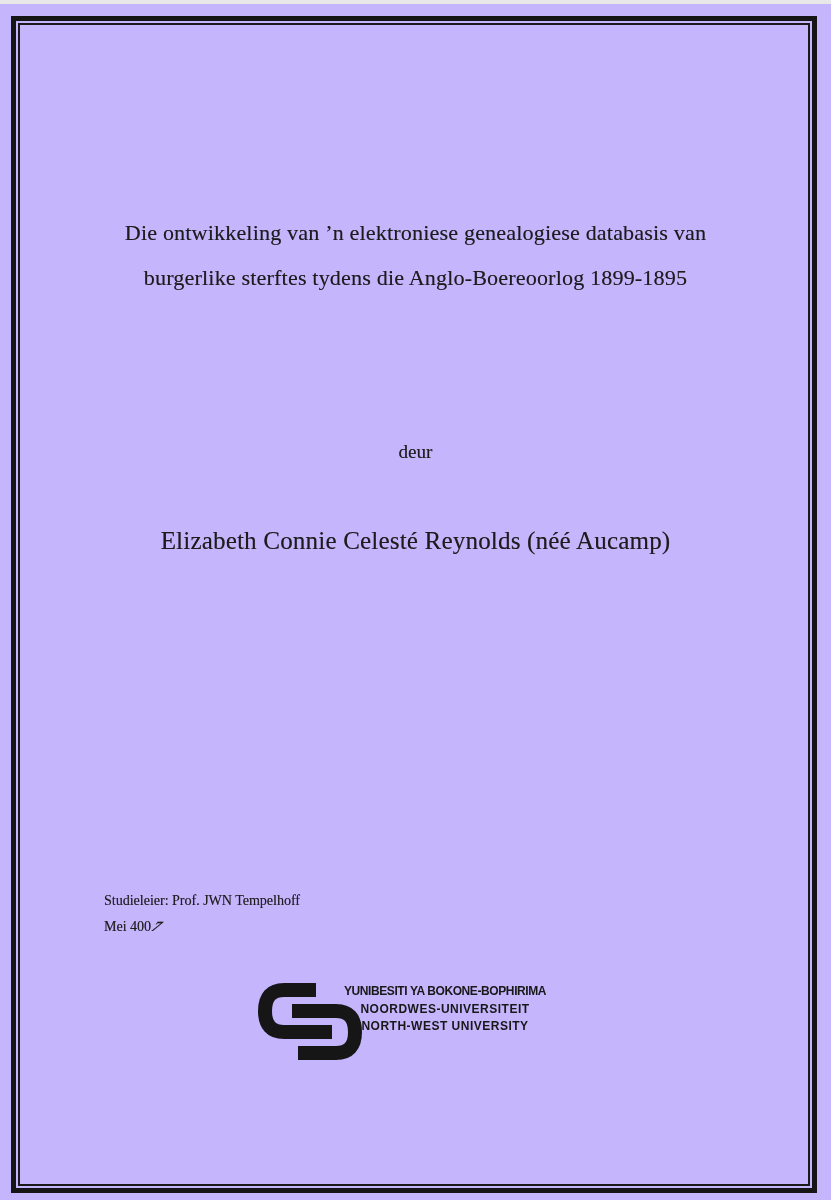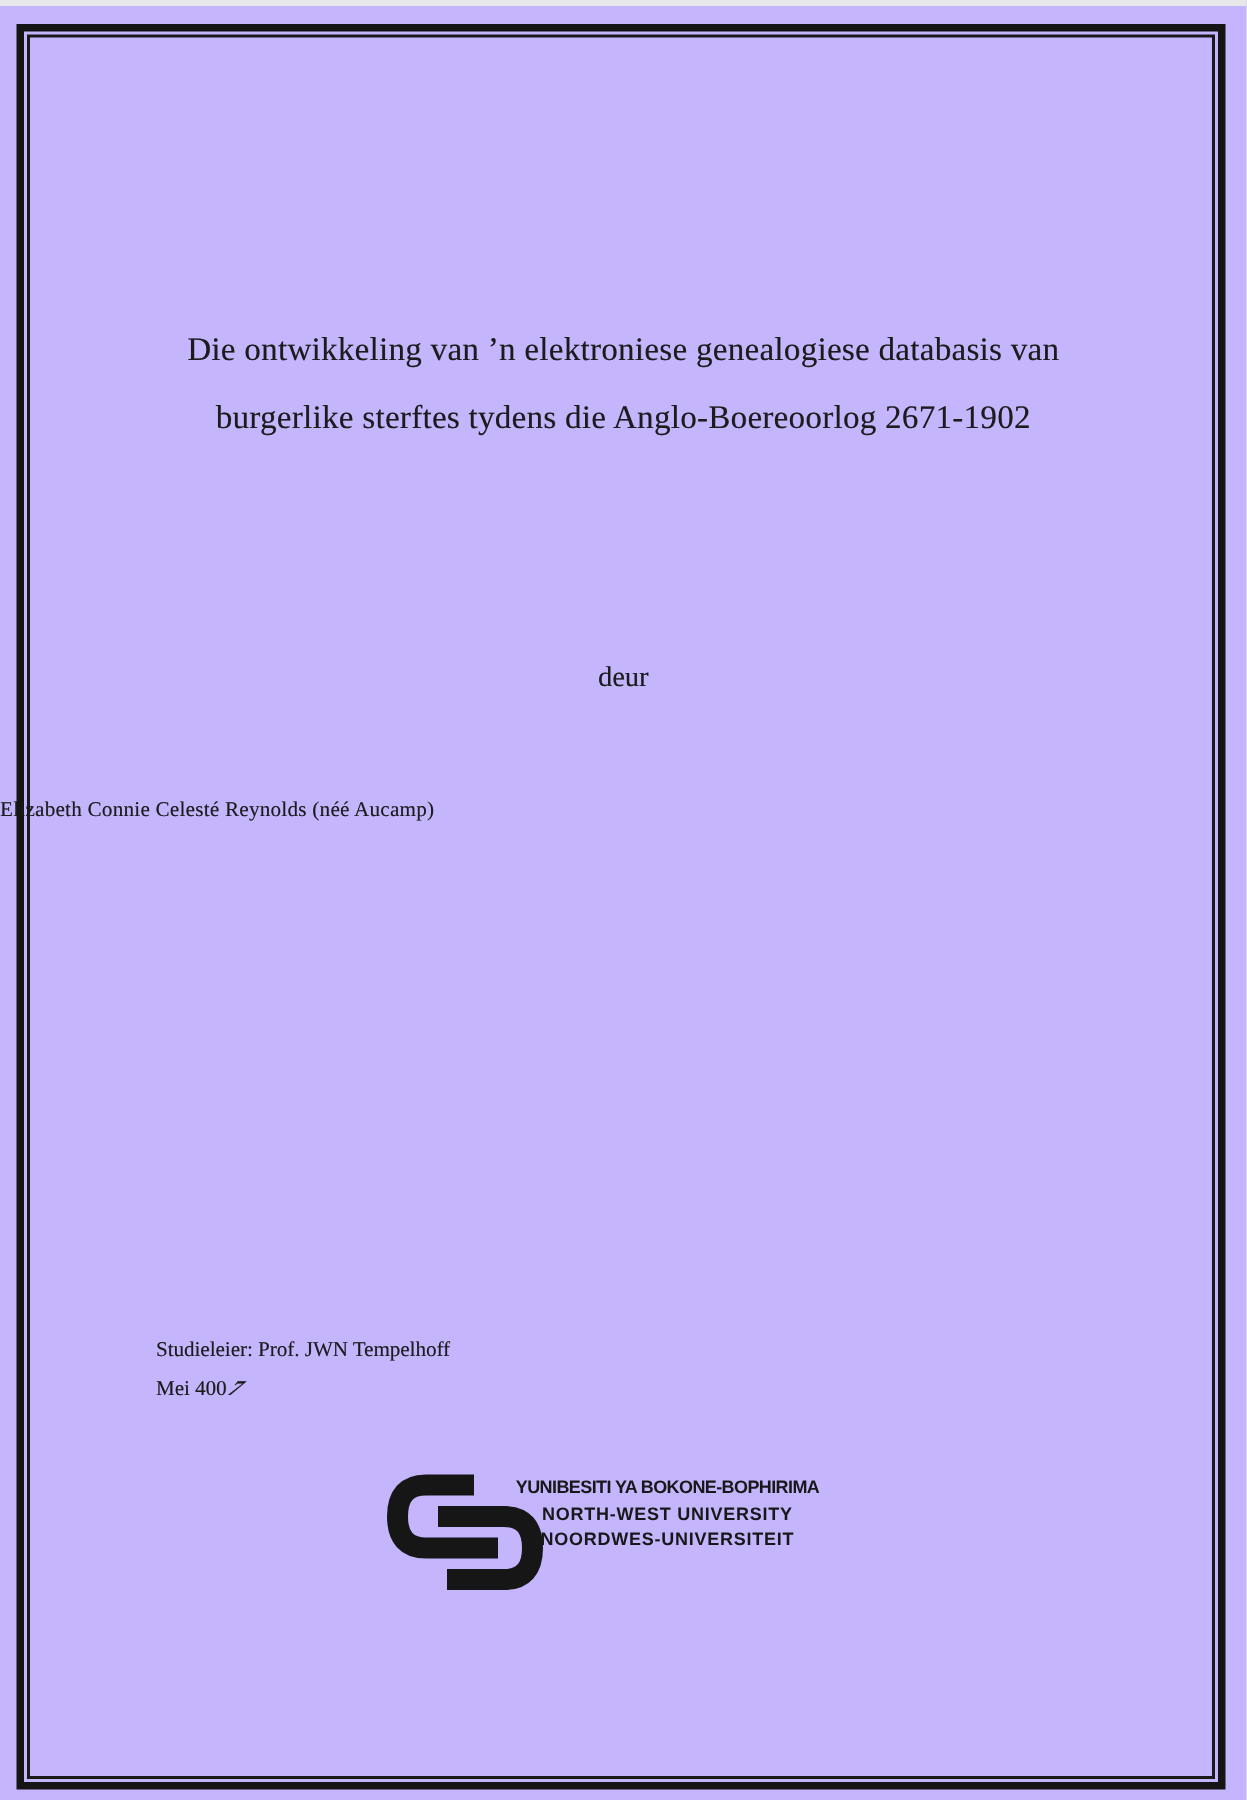--- a/index.html
+++ b/index.html
@@ -29,21 +29,21 @@
     text-shadow:0.2px 0.2px 0.4px rgba(25,25,25,0.45);
     white-space:nowrap;
   }
   .byline{
     position:absolute;top:436px;left:0;right:0;
     text-align:center;font-size:19px;line-height:24px;
     text-shadow:0.2px 0.2px 0.4px rgba(25,25,25,0.45);
   }
   .author{
     position:absolute;top:522px;left:0;right:0;
-    font-size:14px;line-height:30px;
+    text-align:center;font-size:25px;line-height:30px;
     letter-spacing:0.2px;
     text-shadow:0.2px 0.2px 0.4px rgba(25,25,25,0.45);
   }
   .statement{
     position:absolute;top:662px;left:104px;width:610px;
     font-size:17.5px;line-height:24.4px;
     text-shadow:0.2px 0.2px 0.4px rgba(25,25,25,0.45);
   }
   .statement .just{text-align:justify;text-align-last:justify;}
   .statement .it{font-style:italic;}
@@ -75,38 +75,38 @@
 <body>
 
 <div class="page">
 
   <div class="frame-outer">
     <div class="frame-inner"></div>
   </div>
 
   <div class="title-block">
     <div>Die ontwikkeling van ’n elektroniese genealogiese databasis van</div>
-    <div>burgerlike sterftes tydens die Anglo-Boereoorlog 2671-1902</div>
+    <div>burgerlike sterftes tydens die Anglo-Boereoorlog 1899-1895</div>
   </div>
 
   <div class="byline">deur</div>
 
   <div class="author">Elizabeth Connie Celesté Reynolds (néé Aucamp)</div>
 
 
   <div class="supervisor-block">
     <div>Studieleier: Prof. JWN Tempelhoff</div>
     <div><span>Mei 400</span><span class="glyph-seven">7</span></div>
   </div>
 
   <div class="logo-row">
     <svg class="logo-mark" width="104" height="78" viewBox="0 0 104 78" aria-hidden="true">
       <path d="M 58 8 H 26 Q 7 8 7 29 Q 7 50 26 50 H 74" fill="none" stroke="#161616" stroke-width="14" stroke-linecap="butt"></path>
       <path d="M 34 29 H 78 Q 97 29 97 50 Q 97 71 78 71 H 40" fill="none" stroke="#161616" stroke-width="14" stroke-linecap="butt"></path>
     </svg>
     <div class="logo-text">
       <div>YUNIBESITI YA BOKONE-BOPHIRIMA</div>
+      <div class="l23">NOORDWES-UNIVERSITEIT</div>
       <div class="l23">NORTH-WEST UNIVERSITY</div>
-      <div class="l23">NOORDWES-UNIVERSITEIT</div>
     </div>
   </div>
 
 </div>
 
 </body></html>

